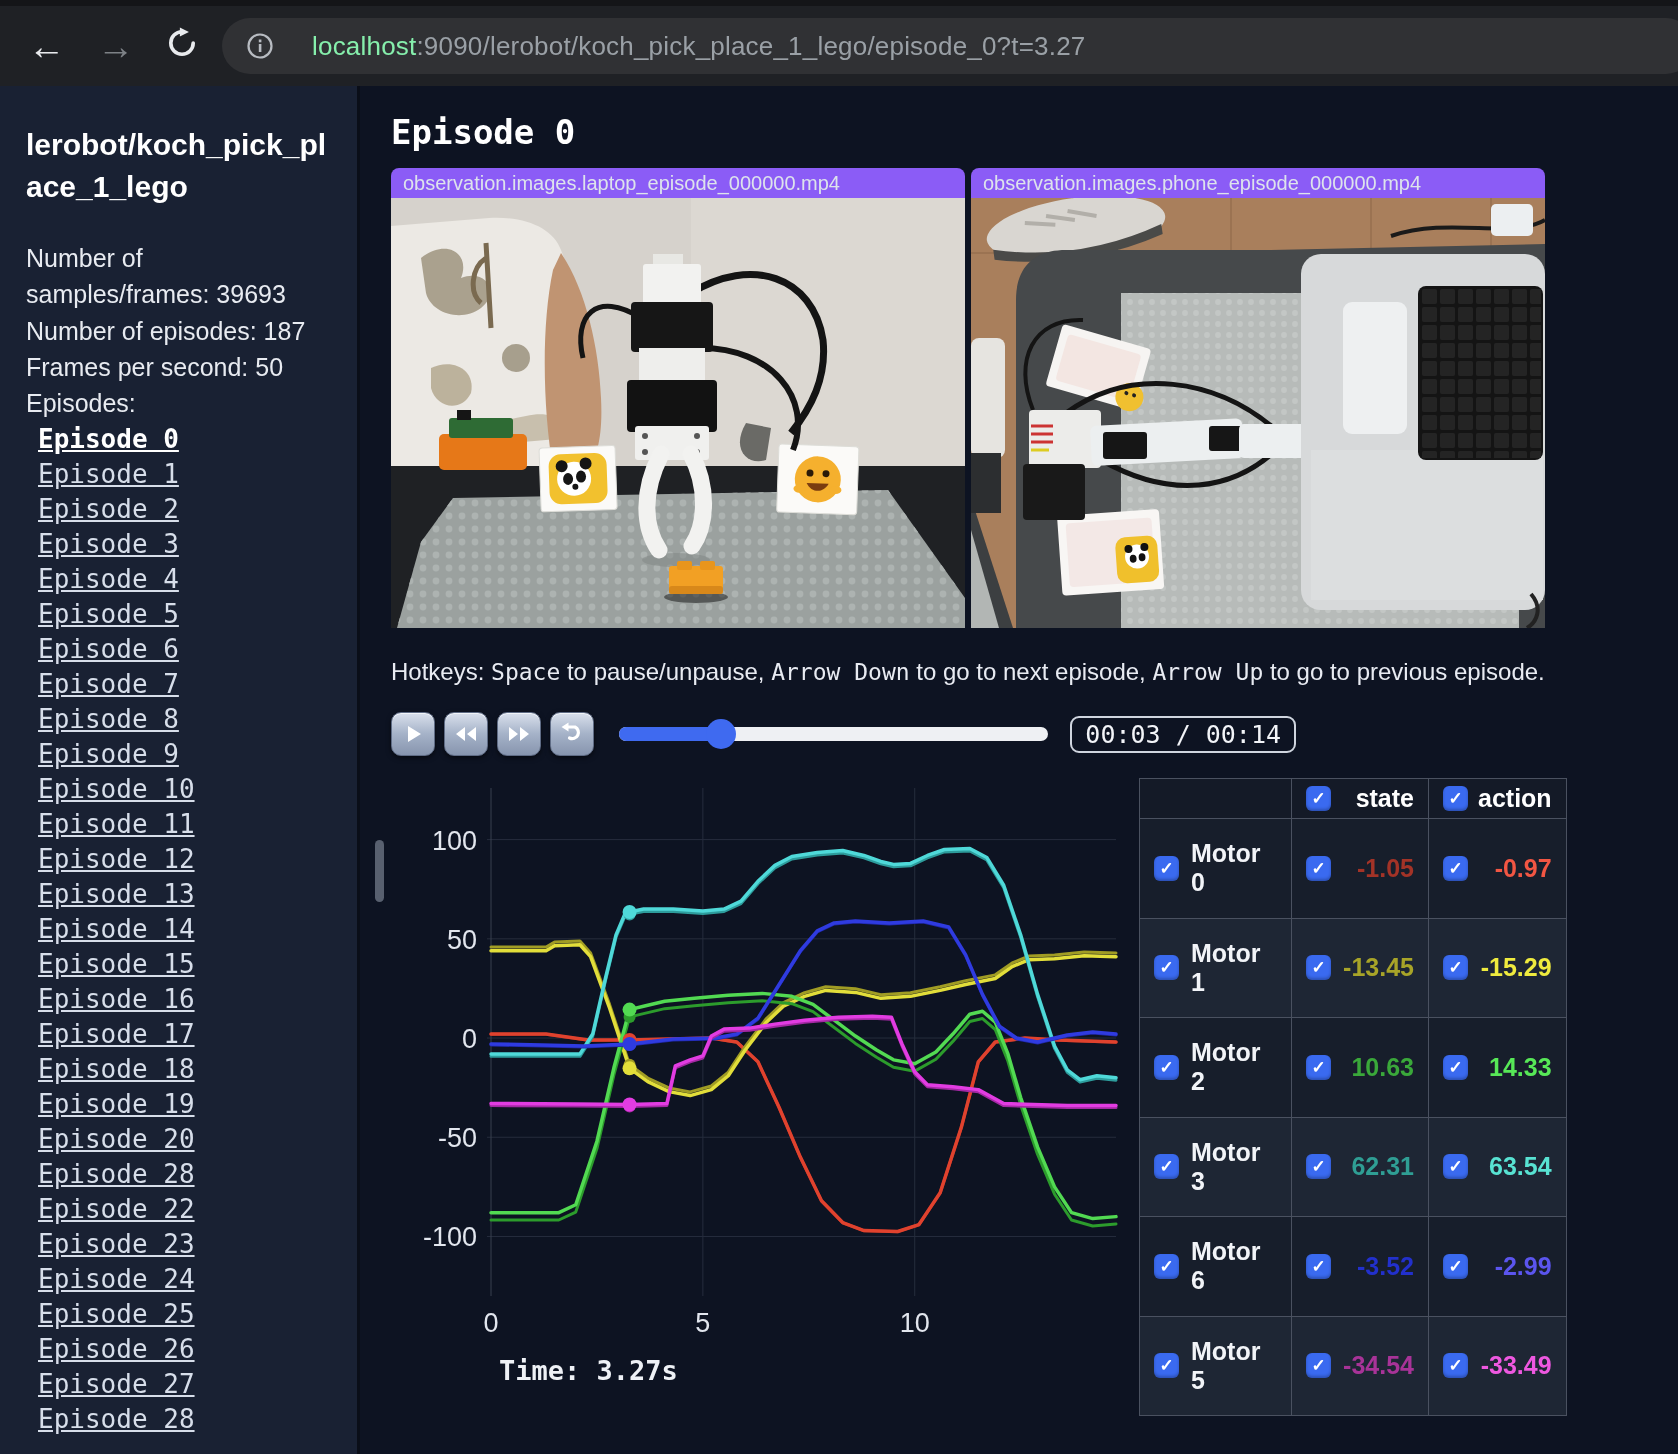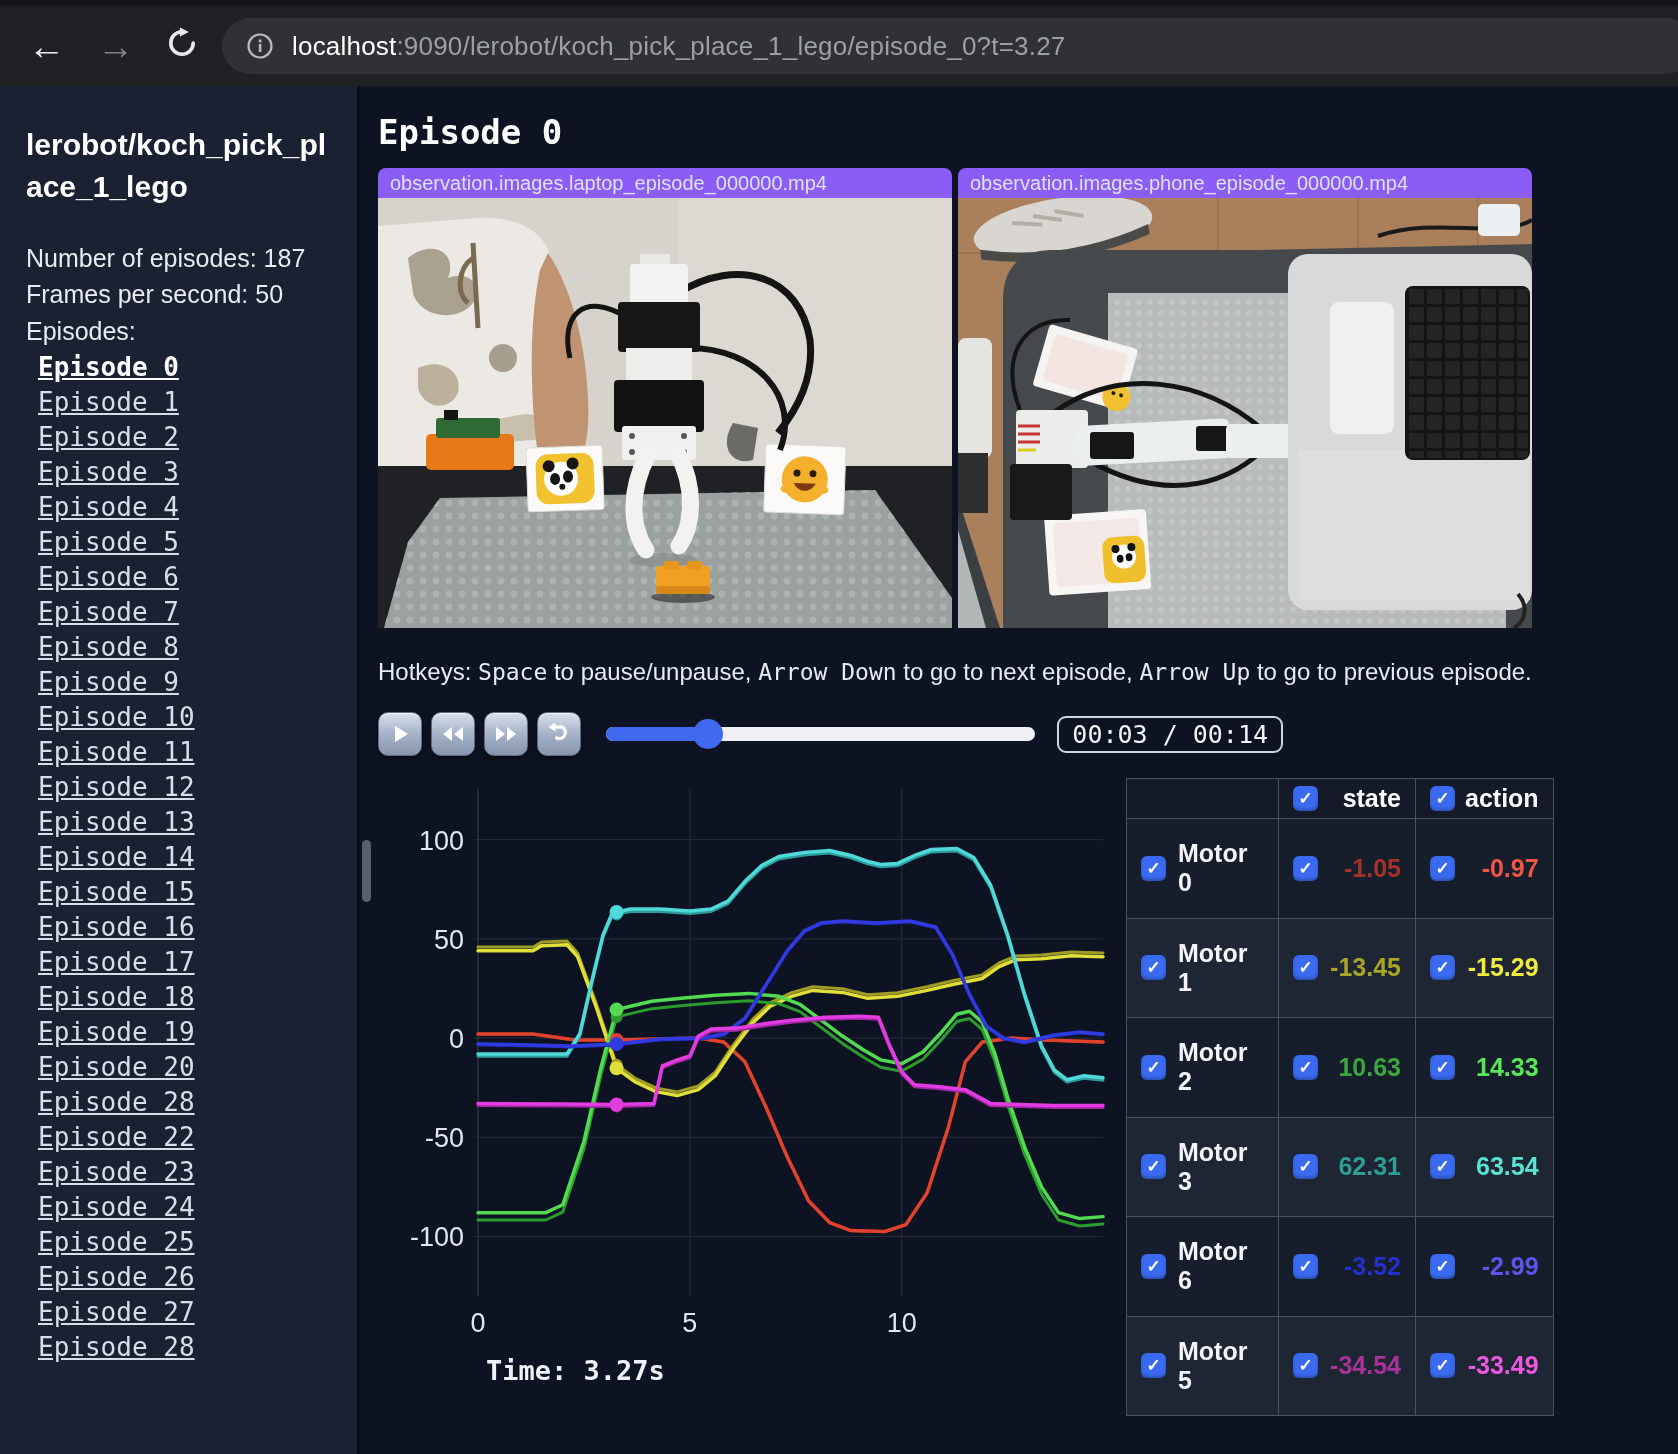--- a/index.html
+++ b/index.html
@@ -10,25 +10,25 @@
 
   
   .chrome{height:86px;background:#1f2125;display:flex;align-items:center;
           padding-left:28px;overflow:hidden;border-top:6px solid #141518;}
   .nav-icon{font-size:37px;line-height:1;color:#e8eaed;margin-right:32px;cursor:pointer;}
   .nav-icon.fwd{color:#7d8186;}
   .url-pill{flex:1;height:56px;background:#303134;border-radius:28px;display:flex;
             align-items:center;padding:0 24px;margin-left:24px;margin-right:-16px;}
   .info-ic{margin-right:18px;flex:0 0 auto;display:flex;}
   .url-text{font-size:26px;letter-spacing:.2px;white-space:nowrap;overflow:hidden;}
-  .url-host{color:#ffffff;}
+  .url-host{color:#86efac;margin-left:20px;}
   .url-rest{color:#9aa0a6;}
 
   
-  .content{display:flex;height:1368px;}
+  .content{display:flex;height:1368px;gap:13px;}
   .sidebar{width:360px;flex:0 0 360px;background:#192133;border-right:3px solid #0a0e18;
            padding:38px 30px 0 26px;overflow:hidden;}
   .main{flex:1;position:relative;background:#0d1322;padding:26px 0 0 18px;overflow:hidden;}
 
   
   .ds-title{font-size:30px;font-weight:bold;color:#fff;line-height:1.4;overflow-wrap:anywhere;}
   .stats{margin-top:32px;font-size:25px;line-height:1.45;color:#e8ebf1;}
   .stats div{overflow-wrap:break-word;}
   .ep-list{margin-top:1px;margin-left:12px;}
   .ep-list a{display:block;font-family:"DejaVu Sans Mono",monospace;font-size:26px;
@@ -108,20 +108,21 @@
       </span>
       <span class="url-text"><span class="url-host">localhost</span><span class="url-rest">:9090/lerobot/koch_pick_place_1_lego/episode_0?t=3.27</span></span>
     </div>
   </header>
 
   <div class="content">
 
     <aside class="sidebar">
       <div class="ds-title">lerobot/koch_pick_place_1_lego</div>
       <div class="stats">
+        <div>Number of samples/frames: 39693</div>
         <div>Number of episodes: 187</div>
         <div>Frames per second: 50</div>
         <div>Episodes:</div>
       </div>
       <nav class="ep-list" id="episode-list">
           <a class="active">Episode 0</a>
           <a>Episode 1</a>
           <a>Episode 2</a>
           <a>Episode 3</a>
           <a>Episode 4</a>

